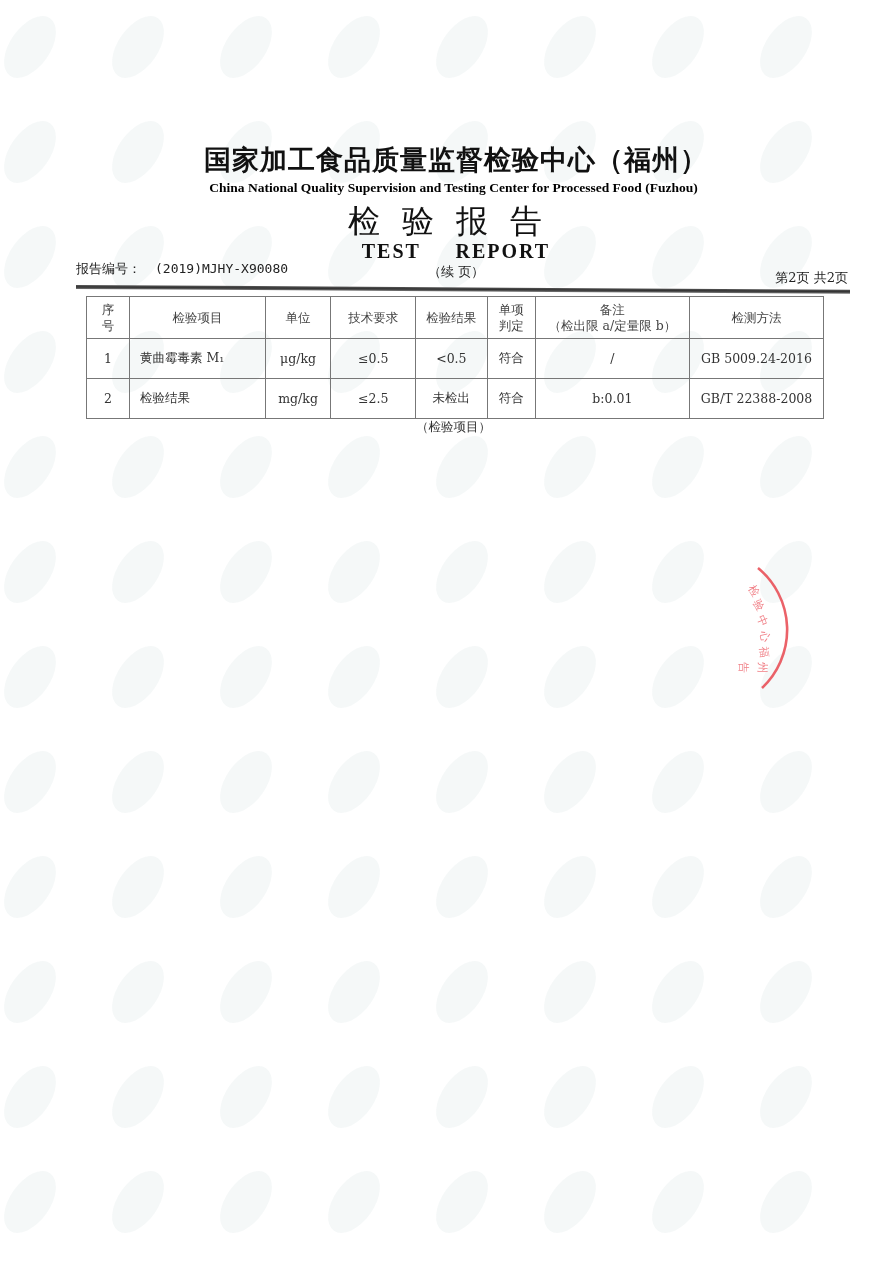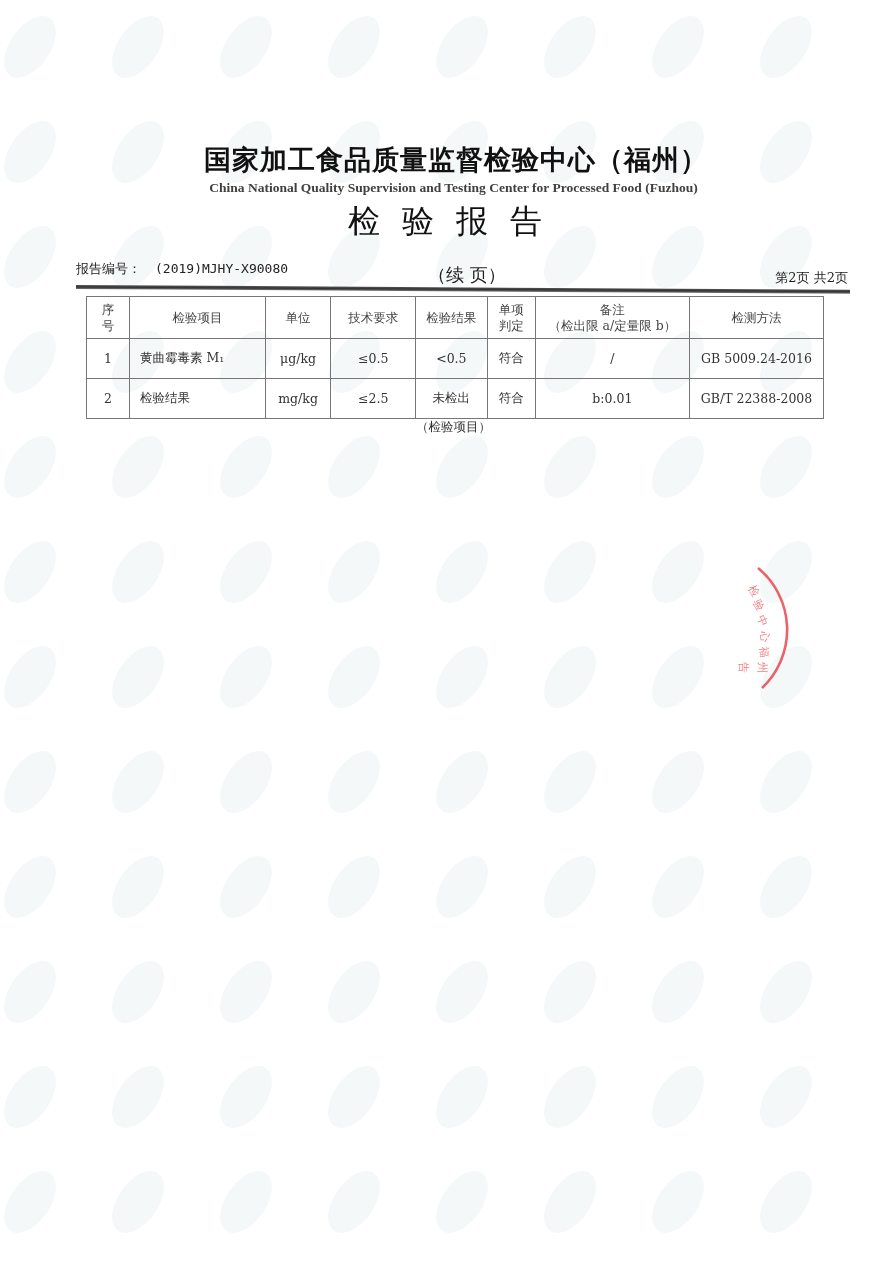--- a/index.html
+++ b/index.html
@@ -49,21 +49,21 @@
     }
     .title-en {
       position: absolute;
       top: 180px;
       left: 0;
       width: 892px;
       text-align: center;
       font-family: "Liberation Serif", "DejaVu Serif", serif;
       font-size: 13.5px;
       font-weight: bold;
-      color: #404040;
+      color: #000000;
       padding-left: 15px;
     }
     .report-cn {
       position: absolute;
       top: 200px;
       left: 0;
       width: 892px;
       text-align: center;
       font-family: "DejaVu Serif", "Liberation Serif", serif;
       font-size: 32px;
@@ -99,21 +99,21 @@
       position: absolute;
       left: 0;
       top: 2px;
     }
     .report-no .label { font-family: "DejaVu Sans", sans-serif; margin-right: 14px; }
     .continued {
       position: absolute;
       left: 352px;
       top: 5px;
       font-family: "DejaVu Serif", serif;
-      font-size: 18px;
+      font-size: 13px;
     }
     .page-count {
       position: absolute;
       right: 2px;
       top: 11px;
       font-family: "DejaVu Serif", serif;
       font-size: 13px;
     }
     .rule {
       position: absolute;
@@ -273,20 +273,21 @@
     <div class="wm" style="left: 550px; top: 1167px;"></div>
     <div class="wm" style="left: 658px; top: 1167px;"></div>
     <div class="wm" style="left: 766px; top: 1167px;"></div>
   </div>
 
 <div class="page">
 
   <div class="title-cn">国家加工食品质量监督检验中心（福州）</div>
   <div class="title-en">China National Quality Supervision and Testing Center for Processed Food (Fuzhou)</div>
   <div class="report-cn">检验报告</div>
+  <div class="report-en">TEST REPORT</div>
 
   <div class="meta-row">
     <div class="report-no">
       <span class="label">报告编号：</span><span>(2019)MJHY-X90080</span>
     </div>
     <div class="continued">（续 页）</div>
     <div class="page-count">第2页  共2页</div>
   </div>
 
   <div class="rule"></div>

